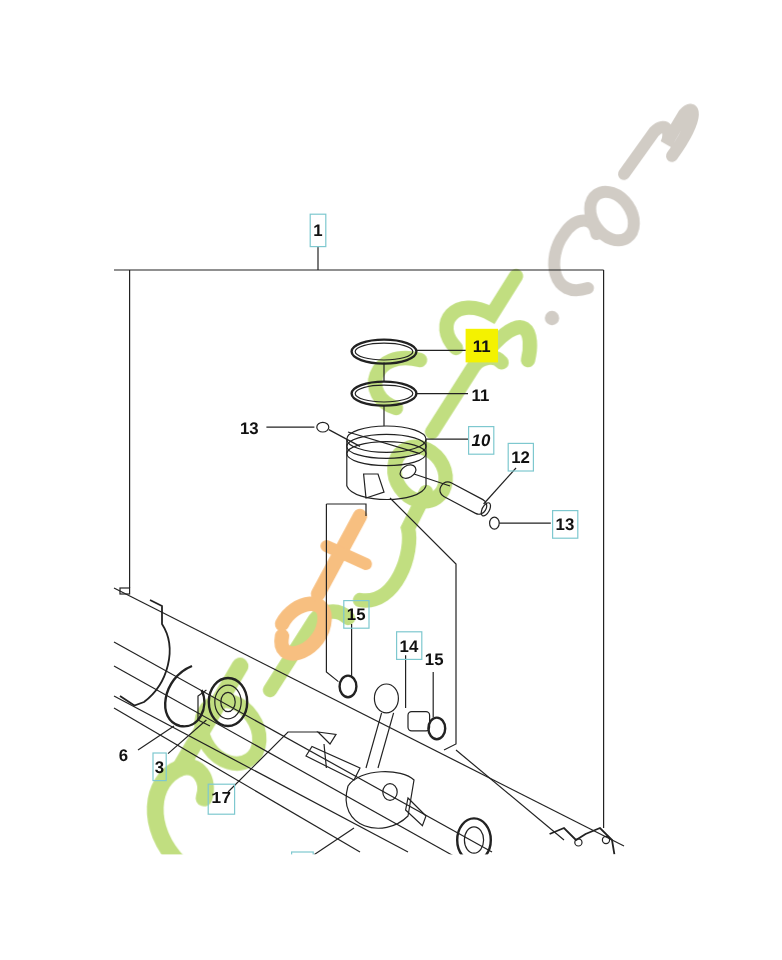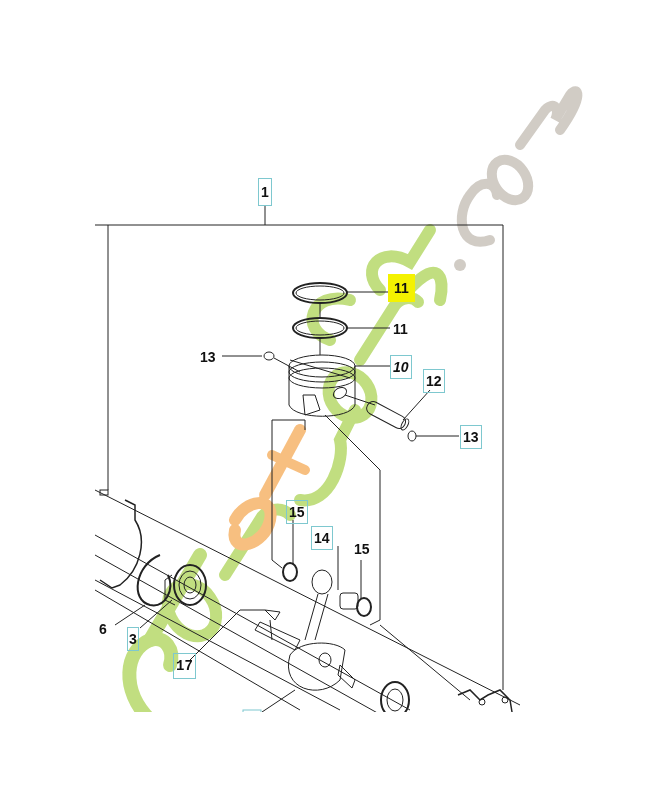--- a/index.html
+++ b/index.html
@@ -160,18 +160,18 @@
   </svg>
 
   <div class="callout boxed" style="left:258px;top:178px;height:24px;line-height:24px;">1</div>
   <div class="callout highlight" style="left:388px;top:274px;">11</div>
   <div class="callout" style="left:393px;top:321px;">11</div>
   <div class="callout" style="left:200px;top:349px;">13</div>
   <div class="callout boxed" style="left:390px;top:355px;height:20px;line-height:20px;font-style:italic;">10</div>
   <div class="callout boxed" style="left:423px;top:369px;height:20px;line-height:20px;">12</div>
   <div class="callout boxed" style="left:460px;top:425px;height:20px;line-height:20px;">13</div>
   <div class="callout boxed" style="left:286px;top:500px;height:20px;line-height:20px;">15</div>
-  <div class="callout boxed" style="left:311px;top:526px;height:20px;line-height:20px;">14</div>
+  <div class="callout boxed" style="left:330px;top:526px;height:20px;line-height:20px;">14</div>
   <div class="callout" style="left:354px;top:541px;">15</div>
   <div class="callout" style="left:99px;top:621px;">6</div>
   <div class="callout boxed" style="left:127px;top:627px;height:22px;line-height:22px;padding:0 1px;">3</div>
   <div class="callout boxed" style="left:173px;top:653px;height:22px;line-height:22px;font-family:Liberation Mono, monospace;">17</div>
 </div>
 
 </body></html>

